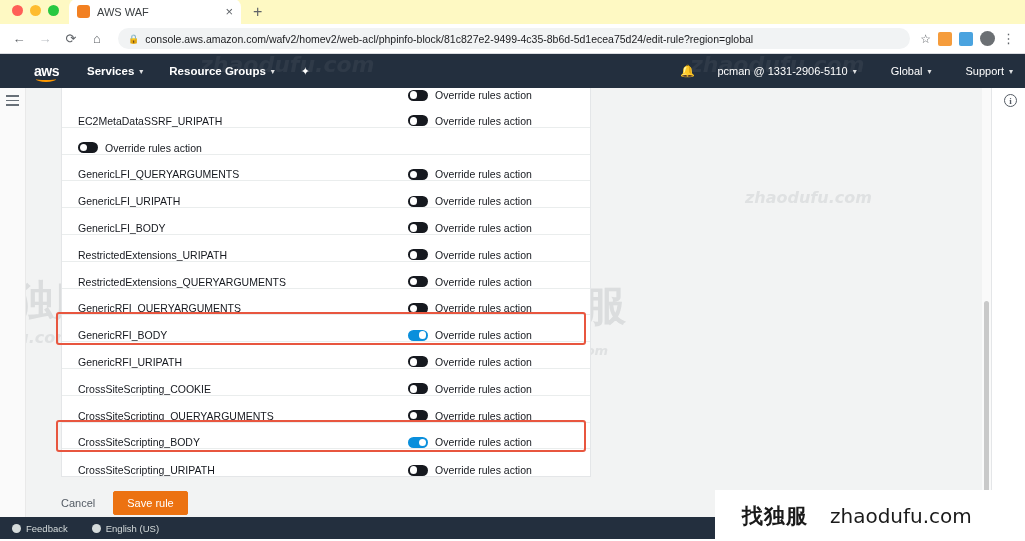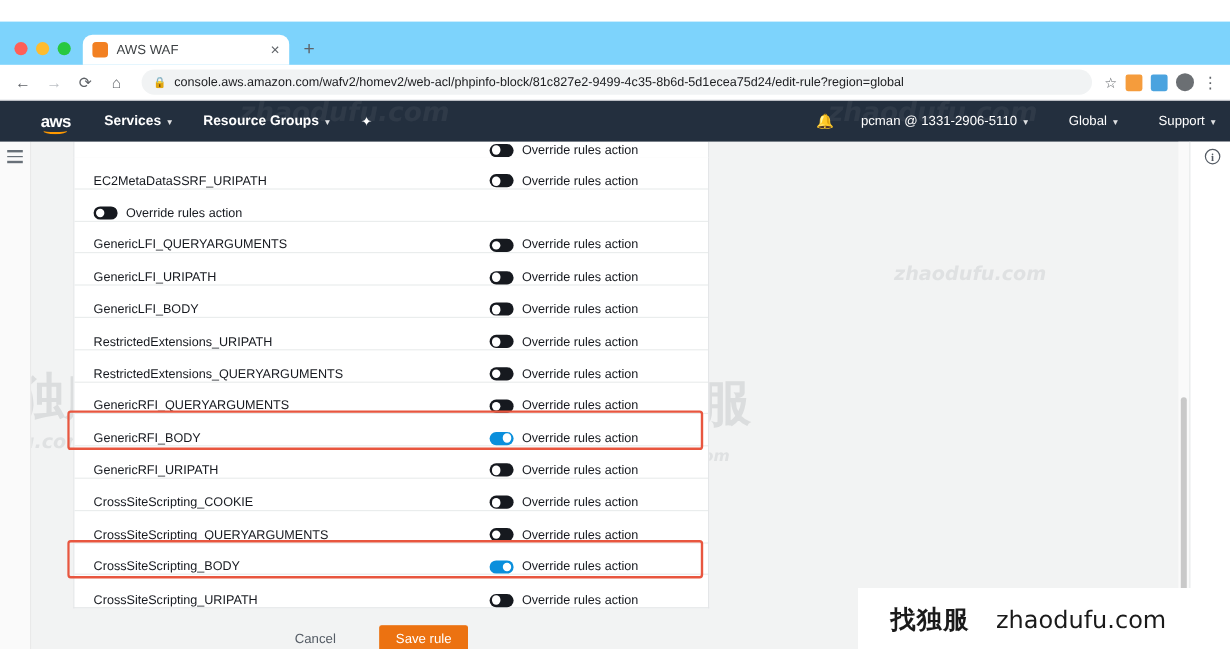--- a/index.html
+++ b/index.html
@@ -7,27 +7,26 @@
   html, body {
     width: 1025px;
     height: 541px;
     overflow: hidden;
     font-family: "Liberation Sans", sans-serif;
     background: #ffffff;
   }
 
   
   .browser-chrome {
-    background: #7dd3fc;
-    height: 36px;
+    background: #fef9c3;
+    height: 24px;
     display: flex;
     align-items: flex-end;
     padding-left: 8px;
     position: relative;
-    margin-top: 18px;
   }
   .traffic-lights {
     display: flex;
     align-items: center;
     gap: 7px;
     height: 28px;
     padding: 0 10px 0 4px;
   }
   .tl { width: 11px; height: 11px; border-radius: 50%; }
   .tl-red { background: #ff5f57; }
@@ -247,23 +246,23 @@
     border-radius: 3px;
     pointer-events: none;
     z-index: 6;
   }
 
   
   .card-actions {
     width: 530px;
     margin-left: 5px;
     display: flex;
-    justify-content: center;
-    align-items: center;
-    gap: 36px;
+    justify-content: flex-start;
+    align-items: center;
+    gap: 18px;
     padding: 14px 16px 0 0;
     position: relative;
     z-index: 2;
   }
   .btn-cancel {
     font-size: 11px;
     color: #545b64;
     background: none;
     border: none;
     font-family: inherit;

